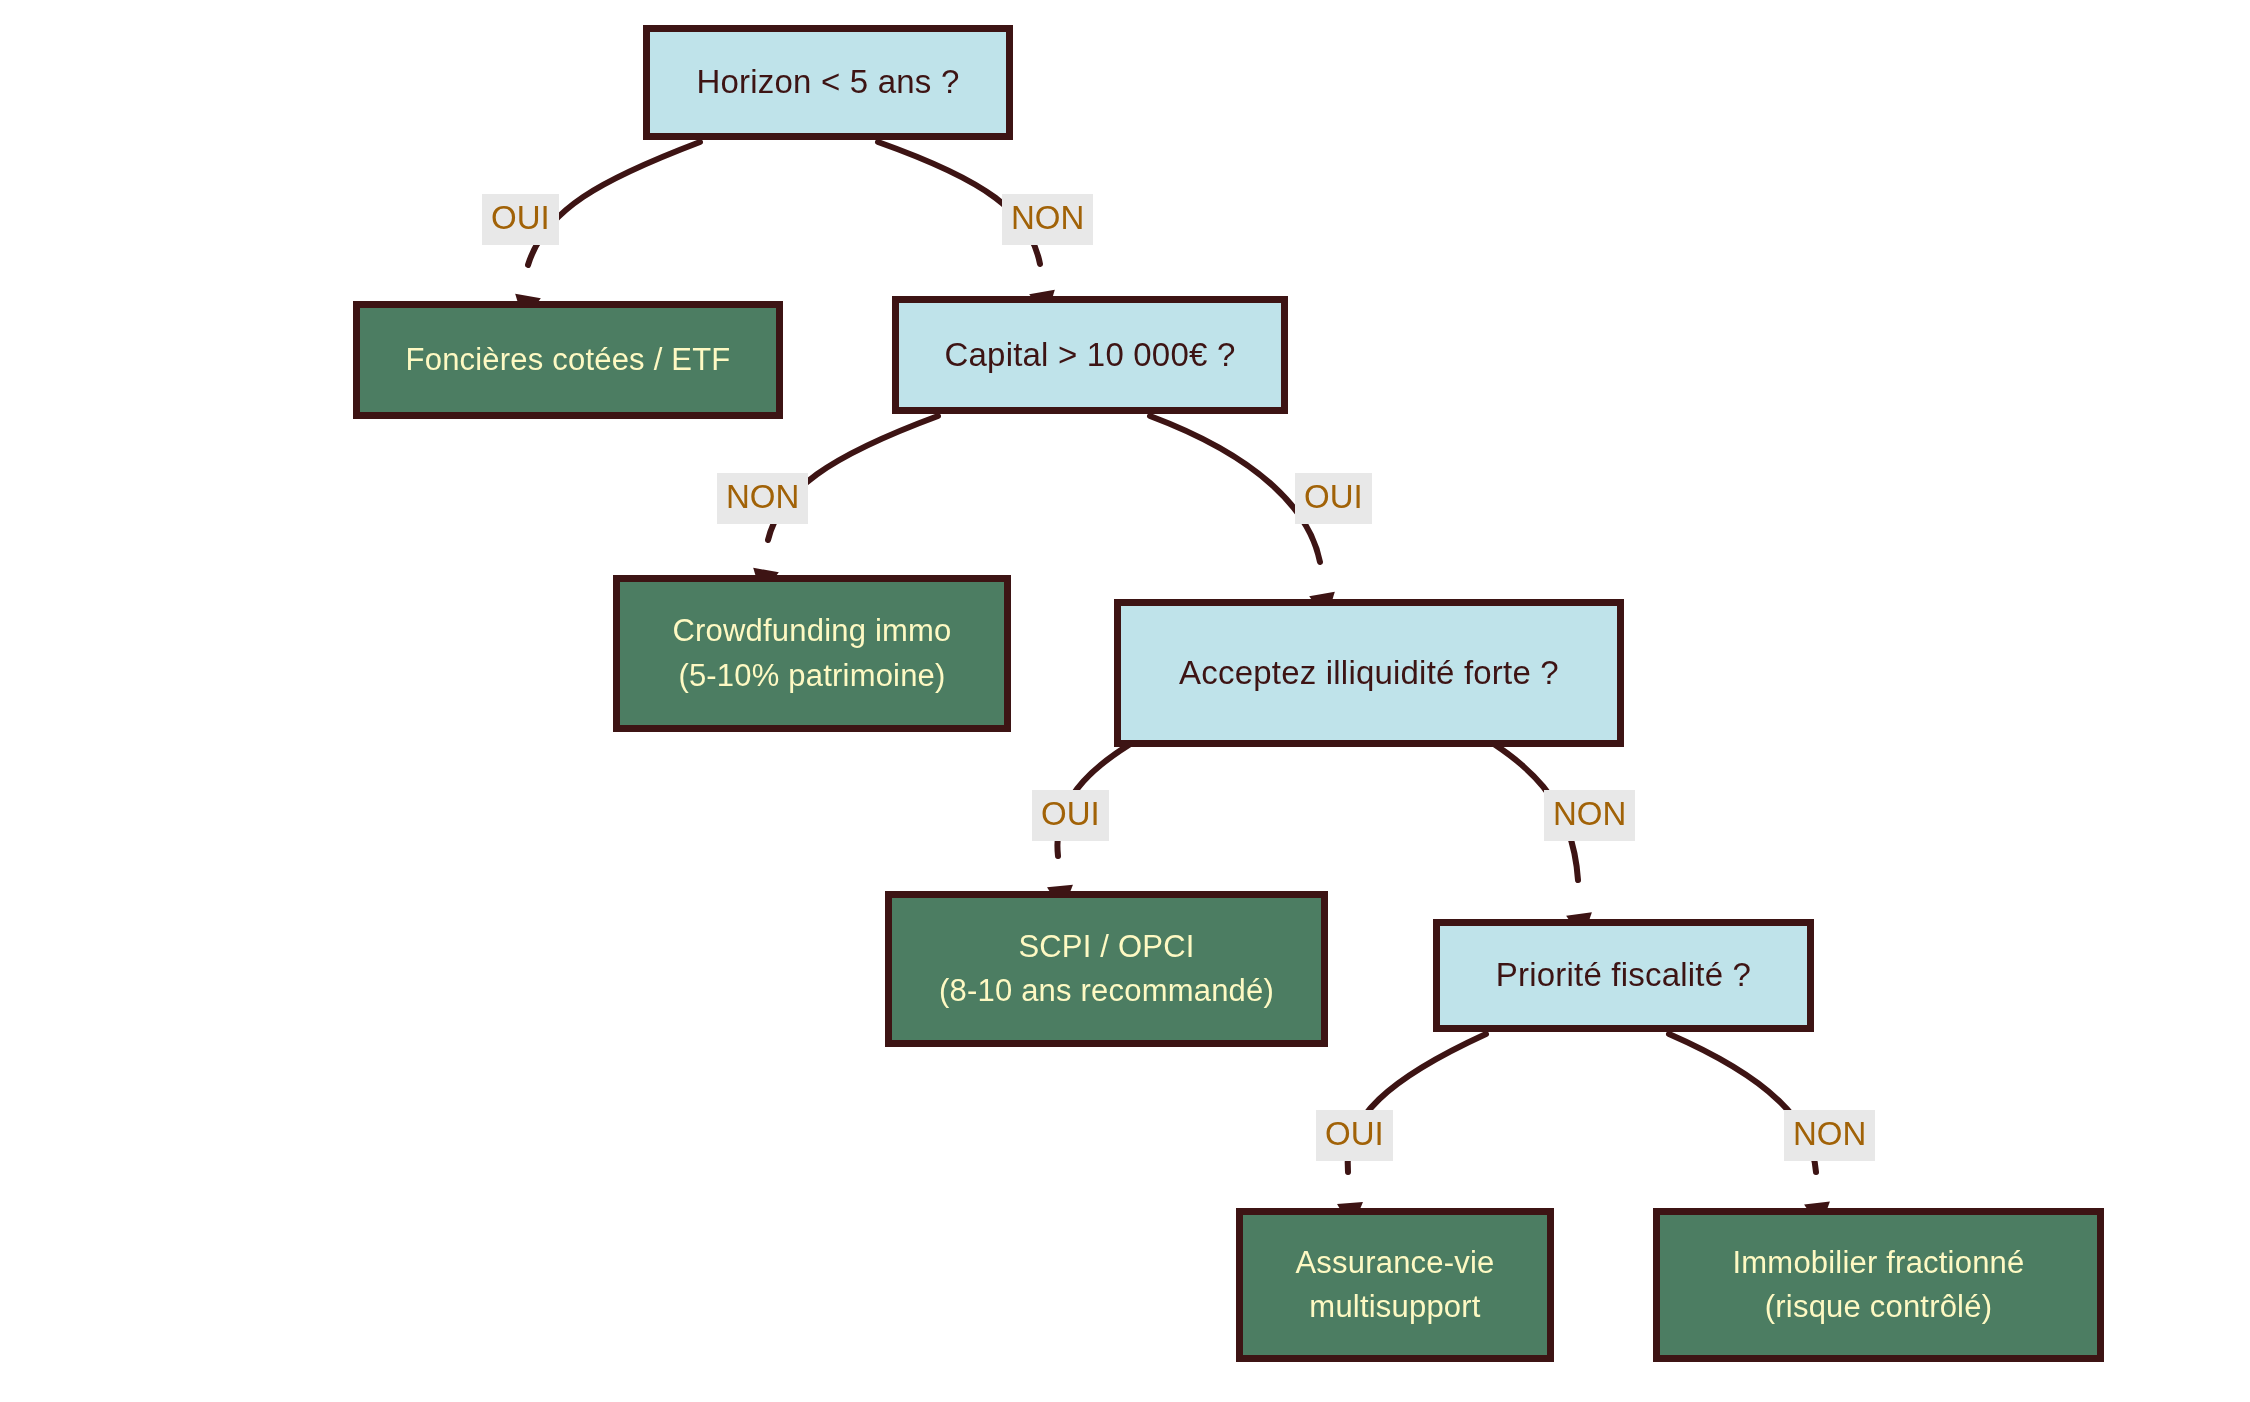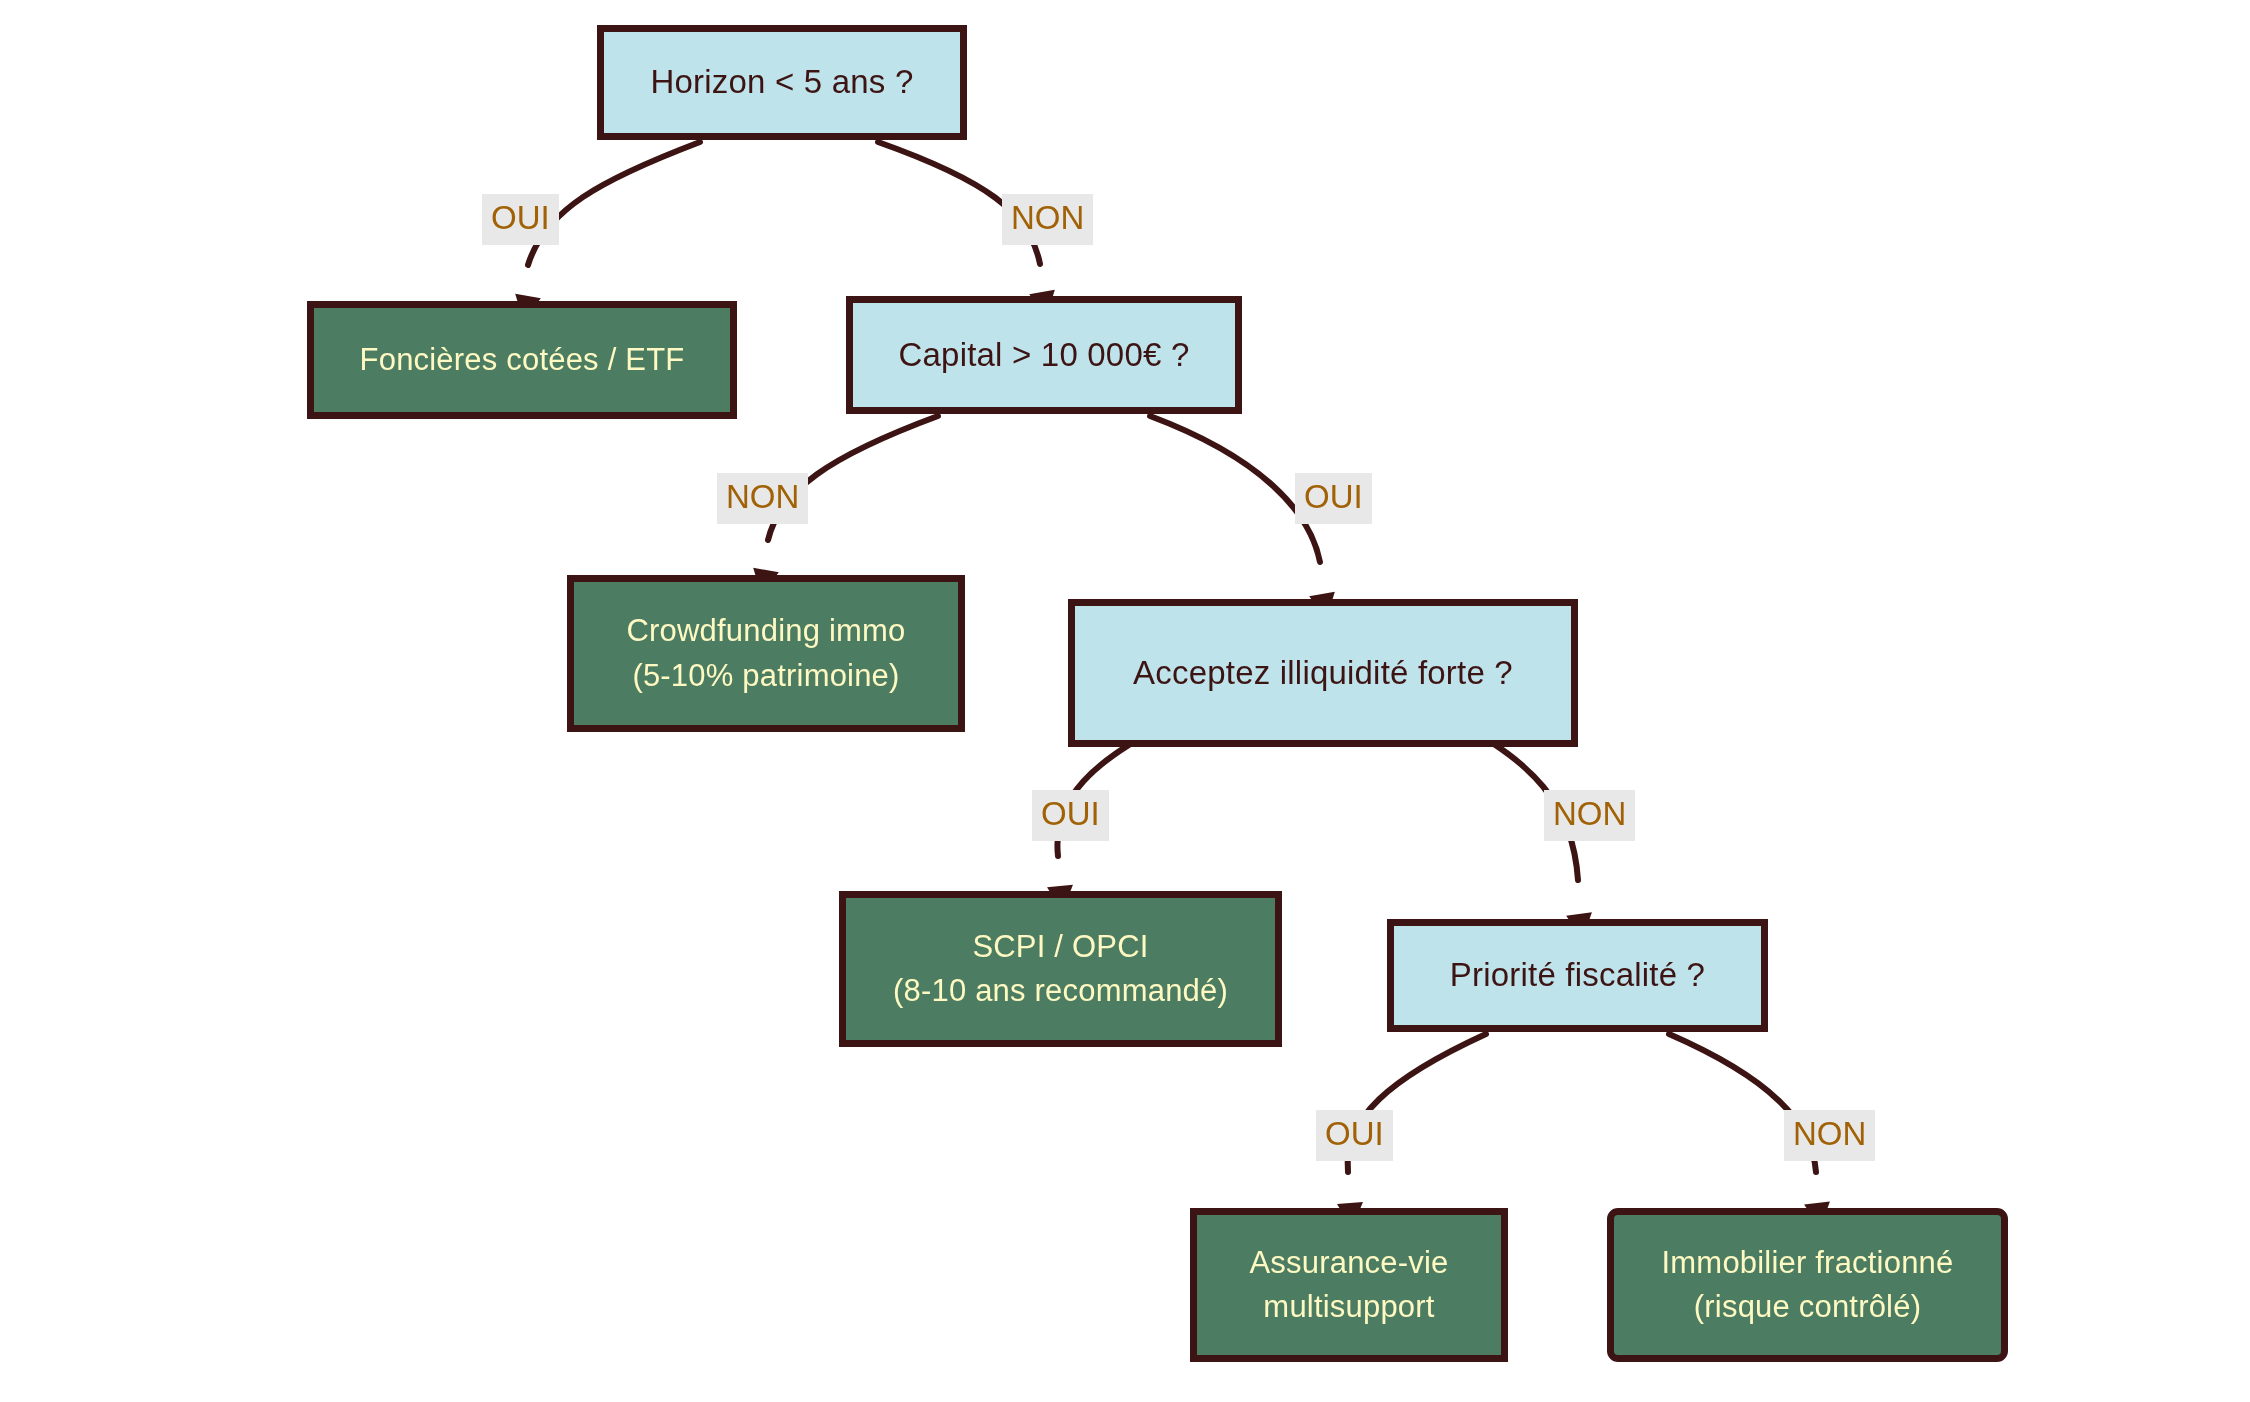--- a/index.html
+++ b/index.html
@@ -28,20 +28,21 @@
   .node {
     position: absolute;
     box-sizing: border-box;
     border: 7px solid #3d1414;
     display: flex;
     align-items: center;
     justify-content: center;
     text-align: center;
     line-height: 1.42;
     z-index: 3;
+    margin-left: 46px;
   }
   .node.decision {
     background: #bfe3ea;
     color: #3d1414;
     font-size: 33px;
     letter-spacing: 0.2px;
   }
   .node.outcome {
     background: #4c7d62;
     color: #fef9c3;
@@ -126,21 +127,21 @@
         <div class="lines">
           <div>Priorité fiscalité ?</div>
         </div>
       </div>
       <div class="node outcome" style="left: 1190px; top: 1208px; width: 318px; height: 154px;">
         <div class="lines">
           <div>Assurance-vie</div>
           <div>multisupport</div>
         </div>
       </div>
-      <div class="node outcome" style="left: 1607px; top: 1208px; width: 401px; height: 154px; border-radius: 11px;">
+      <div class="node outcome" style="left: 1607px; top: 1208px; width: 451px; height: 154px;">
         <div class="lines">
           <div>Immobilier fractionné</div>
           <div>(risque contrôlé)</div>
         </div>
       </div>
     </div>
   <div id="labels-layer">
       <span class="edge-label" style="left: 482px; top: 194px;">OUI</span>
       <span class="edge-label" style="left: 1002px; top: 194px;">NON</span>
       <span class="edge-label" style="left: 717px; top: 473px;">NON</span>

